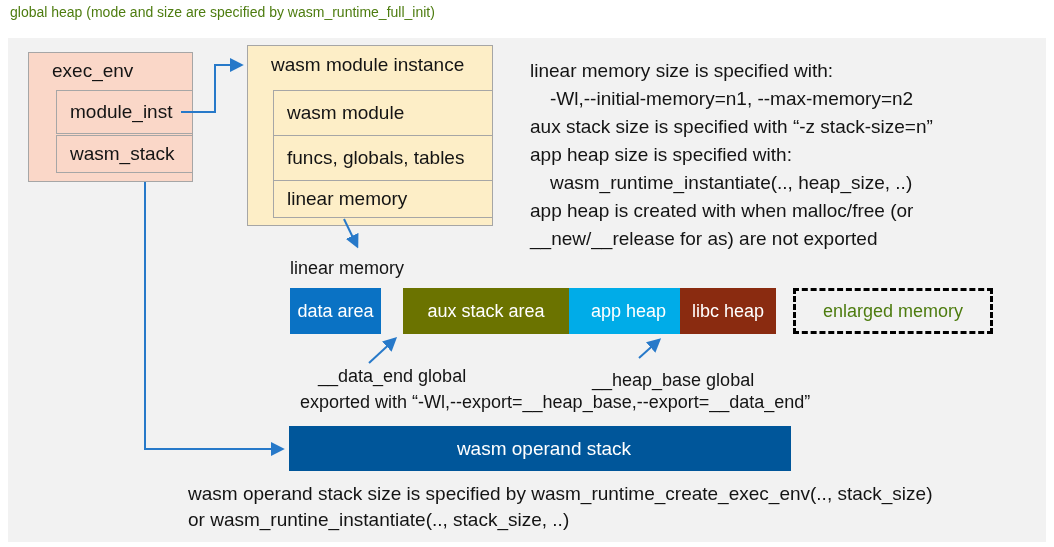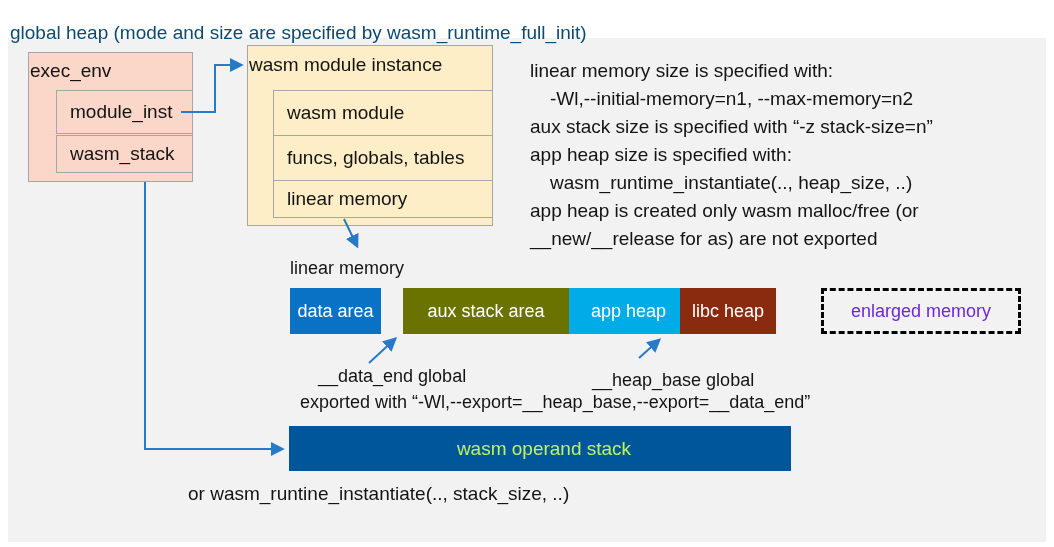--- a/index.html
+++ b/index.html
@@ -1,39 +1,39 @@
 <!DOCTYPE html>
 <html><head>
 <meta charset="utf-8">
 <style>
   * { margin:0; padding:0; box-sizing:border-box; }
   html,body { background:#ffffff; }
   body { font-family:"Liberation Sans","DejaVu Sans",sans-serif; color:#141414; }
   .canvas { position:relative; width:1054px; height:547px; background:#ffffff; overflow:hidden; }
   .abs { position:absolute; }
-  .title { left:10px; top:22px; font-size:19px; color:#0c4a6e; white-space:nowrap; }
+  .title { left:10px; top:4px; font-size:14px; color:#4d7c0f; white-space:nowrap; }
   .panel { left:8px; top:38px; width:1038px; height:504px; background:#f2f2f2; }
 
   .struct-box { border:1px solid #a6a6a6; }
   .pink  { background:#fad7c8; }
   .cream { background:#fdeec7; }
-  .hdr-label { display:flex; align-items:center; padding-left:2px; font-size:19px; }
+  .hdr-label { display:flex; align-items:center; padding-left:24px; font-size:19px; }
   .inner-box { display:flex; align-items:center; padding-left:13px; font-size:19px;
                border:1px solid #a6a6a6; }
 
   .note { font-size:19px; line-height:28px; white-space:nowrap; }
   .note .indent { padding-left:20px; }
   .small-label { font-size:18px; white-space:nowrap; }
 
   .seg { top:288px; height:46px; display:flex; align-items:center; justify-content:center;
          color:#ffffff; font-size:18px; white-space:nowrap; }
   .seg-dashed { border:3px dashed #000000; background:transparent; font-size:18px; }
 
   .opstack { display:flex; align-items:center; justify-content:center;
-             color:#bef264; font-size:19px;padding-left:8px; }
+             color:#ffffff; font-size:19px;padding-left:8px; }
 
   svg.arrows { left:0; top:0; width:1054px; height:547px; pointer-events:none; z-index:6; }
 </style>
 </head>
 <body>
 
 <div class="canvas">
 
   <div class="abs panel"></div>
 
@@ -49,39 +49,40 @@
   <div class="abs inner-box cream" style="left:273px; top:90px; width:220px; height:46px;">wasm module</div>
   <div class="abs inner-box cream" style="left:273px; top:135px; width:220px; height:46px;">funcs, globals, tables</div>
   <div class="abs inner-box cream" style="left:273px; top:180px; width:220px; height:38px;">linear memory</div>
 
   <div class="abs note" style="left:530px; top:57px;">
     <div>linear memory size is specified with:</div>
     <div class="indent">-Wl,--initial-memory=n1, --max-memory=n2</div>
     <div>aux stack size is specified with “-z stack-size=n”</div>
     <div>app heap size is specified with:</div>
     <div class="indent">wasm_runtime_instantiate(.., heap_size, ..)</div>
-    <div>app heap is created only wasm malloc/free (or</div>
+    <div>app heap is created with when malloc/free (or</div>
     <div>__new/__release for as) are not exported</div>
   </div>
 
   <div class="abs small-label" style="left:290px; top:258px;">linear memory</div>
 
   <div class="abs seg" style="left: 290px; width: 91px; background-color: rgb(10, 114, 196);" title="data area">data area</div>
   <div class="abs seg" style="left: 403px; width: 166px; background-color: rgb(107, 115, 0);">aux stack area</div>
   <div class="abs seg" style="left: 569px; width: 111px; background-color: rgb(0, 172, 232); padding-left: 8px;">app heap</div>
   <div class="abs seg" style="left: 680px; width: 96px; background-color: rgb(138, 43, 16);">libc heap</div>
-  <div class="abs seg seg-dashed" style="left: 821px; width: 200px; color: #6d28d9;">enlarged memory</div>
+  <div class="abs seg seg-dashed" style="left: 793px; width: 200px; color: #4d7c0f;">enlarged memory</div>
 
   <div class="abs small-label" style="left:318px; top:366px;">__data_end global</div>
   <div class="abs small-label" style="left:592px; top:370px;">__heap_base global</div>
   <div class="abs small-label" style="left:300px; top:392px;">exported with “-Wl,--export=__heap_base,--export=__data_end”</div>
 
   <div class="abs opstack" style="left: 289px; top: 426px; width: 502px; height: 45px; background-color: rgb(0, 86, 154);">wasm operand stack</div>
 
   <div class="abs note" style="left:188px; top:481px; line-height:26px;">
+    <div>wasm operand stack size is specified by wasm_runtime_create_exec_env(.., stack_size)</div>
     <div>or wasm_runtine_instantiate(.., stack_size, ..)</div>
   </div>
 
   <svg class="abs arrows" viewBox="0 0 1054 547" xmlns="http://www.w3.org/2000/svg">
     <defs>
       <marker id="ah" viewBox="0 0 10 10" refX="8" refY="5" markerWidth="7" markerHeight="7" orient="auto-start-reverse">
         <path d="M0,0 L10,5 L0,10 z" fill="#2779c9"></path>
       </marker>
     </defs>
     <path d="M181,112 L215,112 L215,65 L241,65" fill="none" stroke="#2779c9" stroke-width="2" marker-end="url(#ah)"></path>

